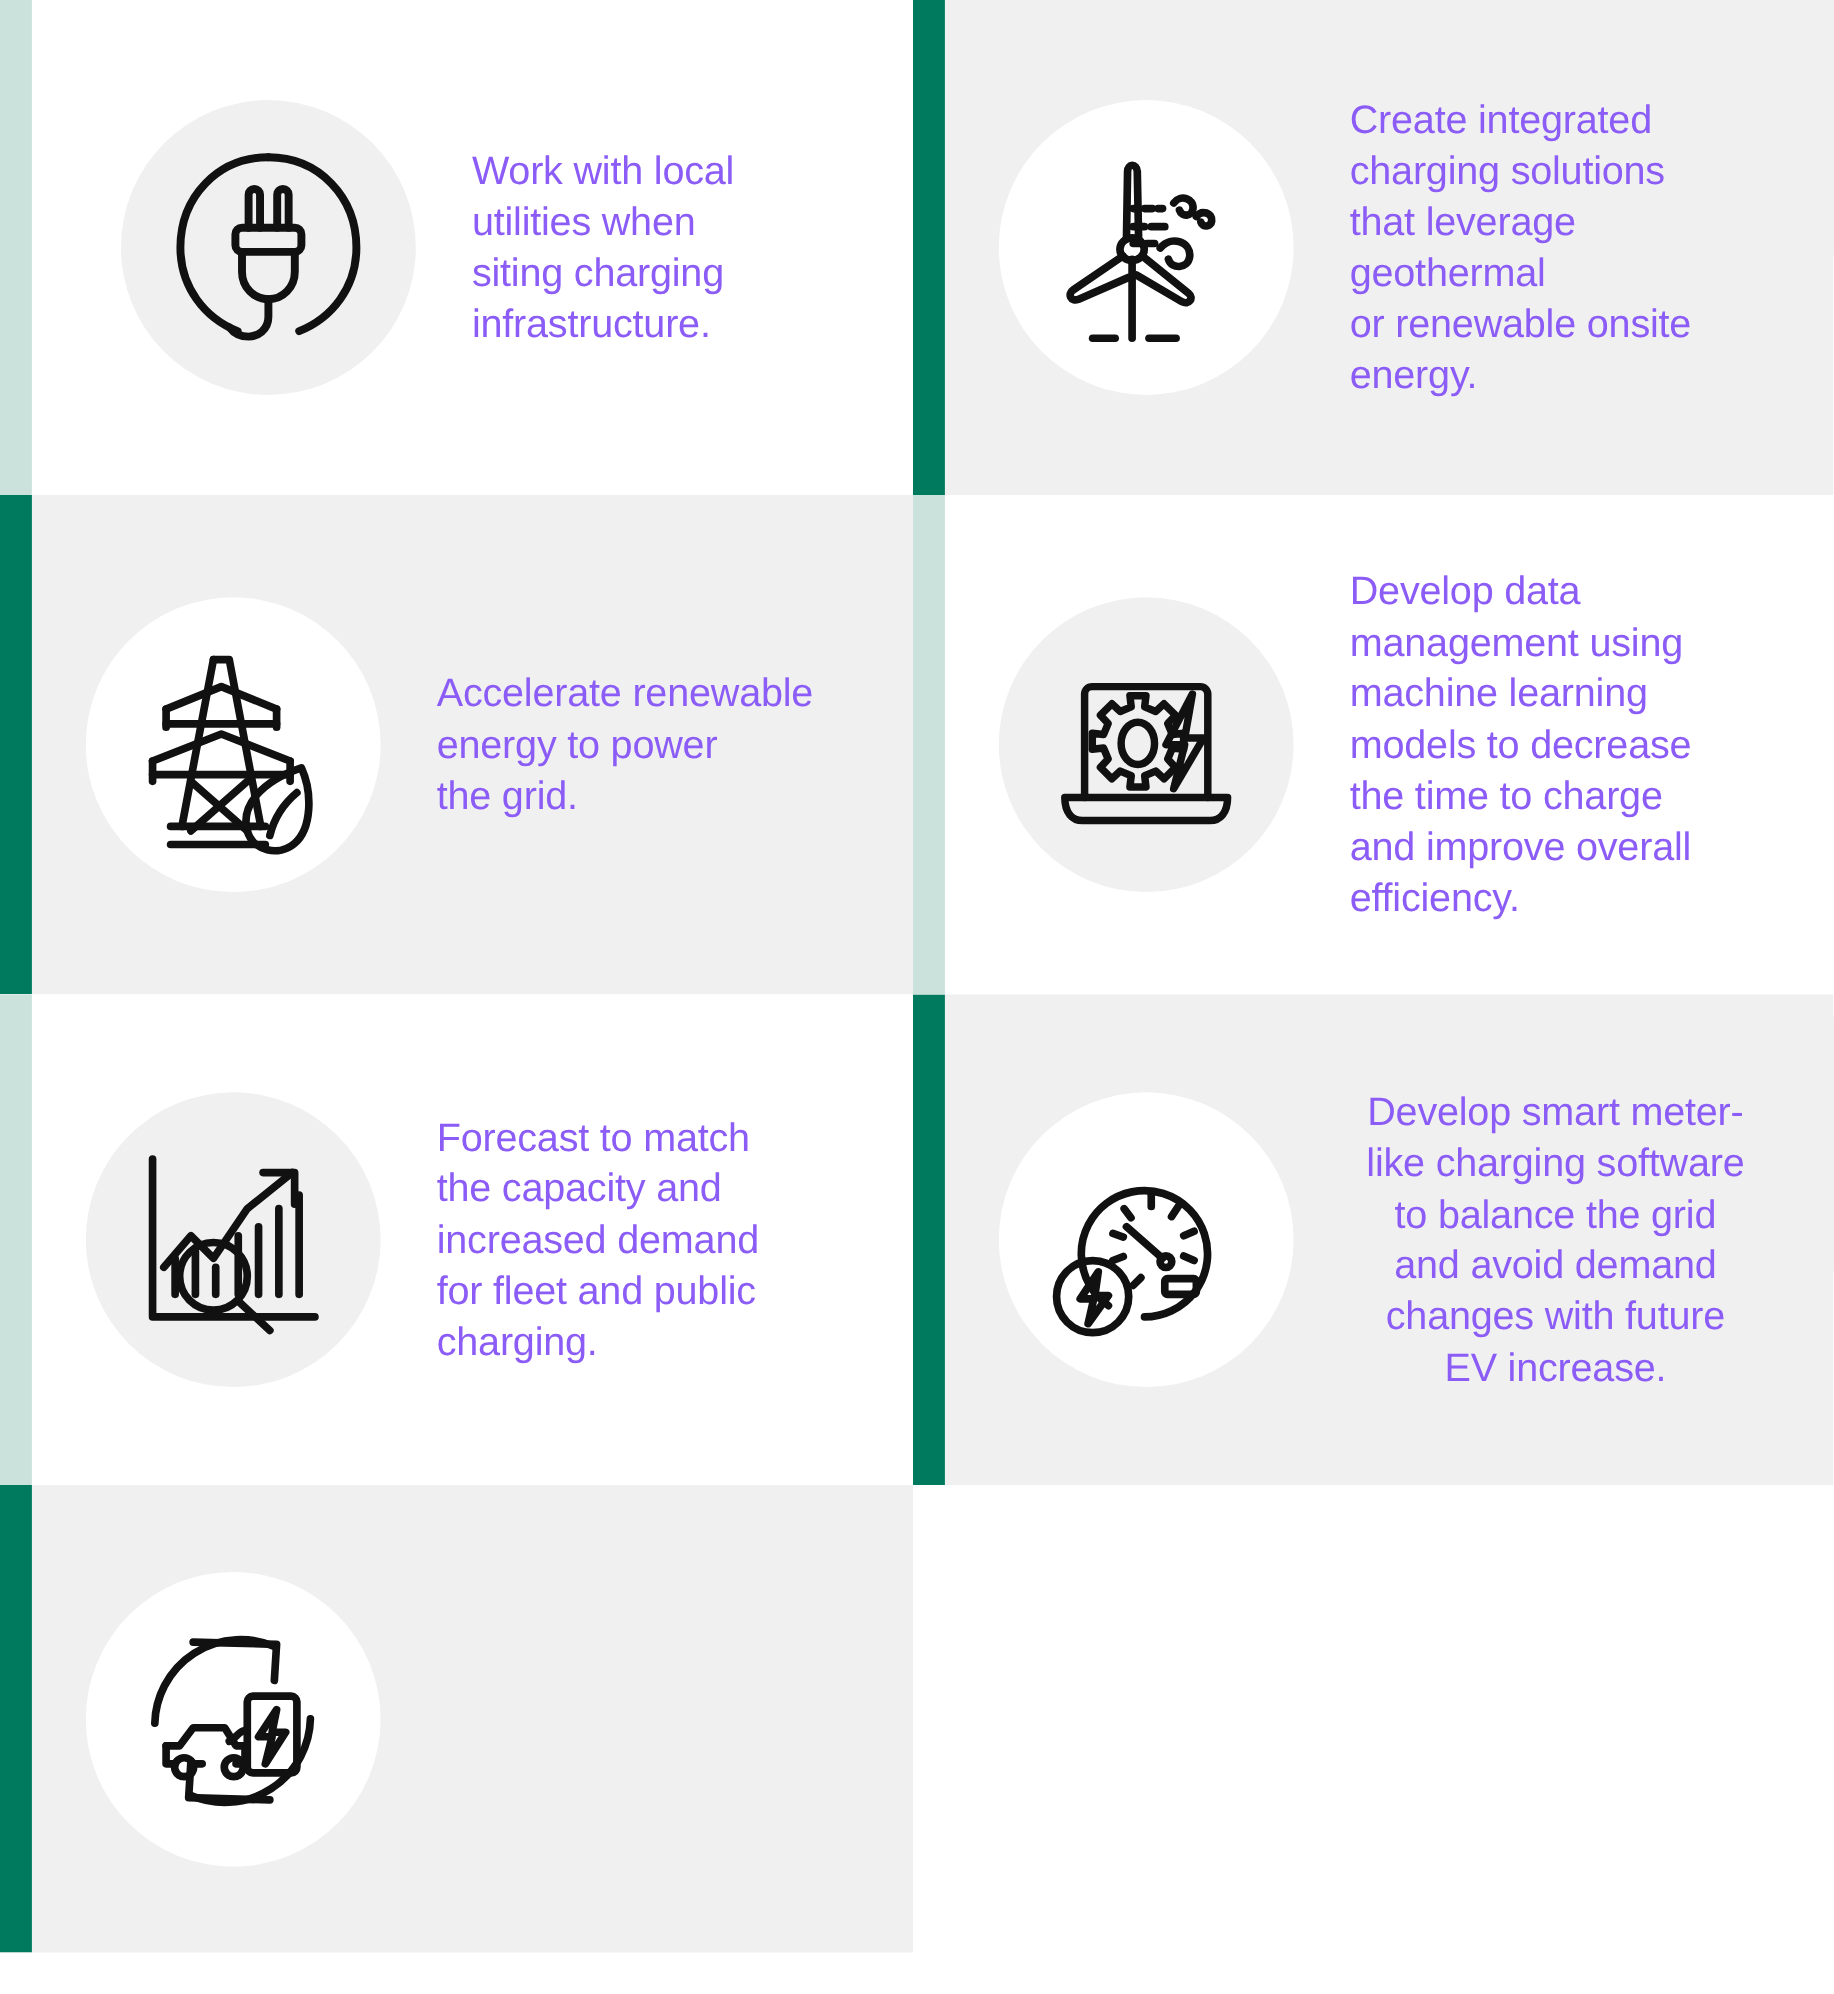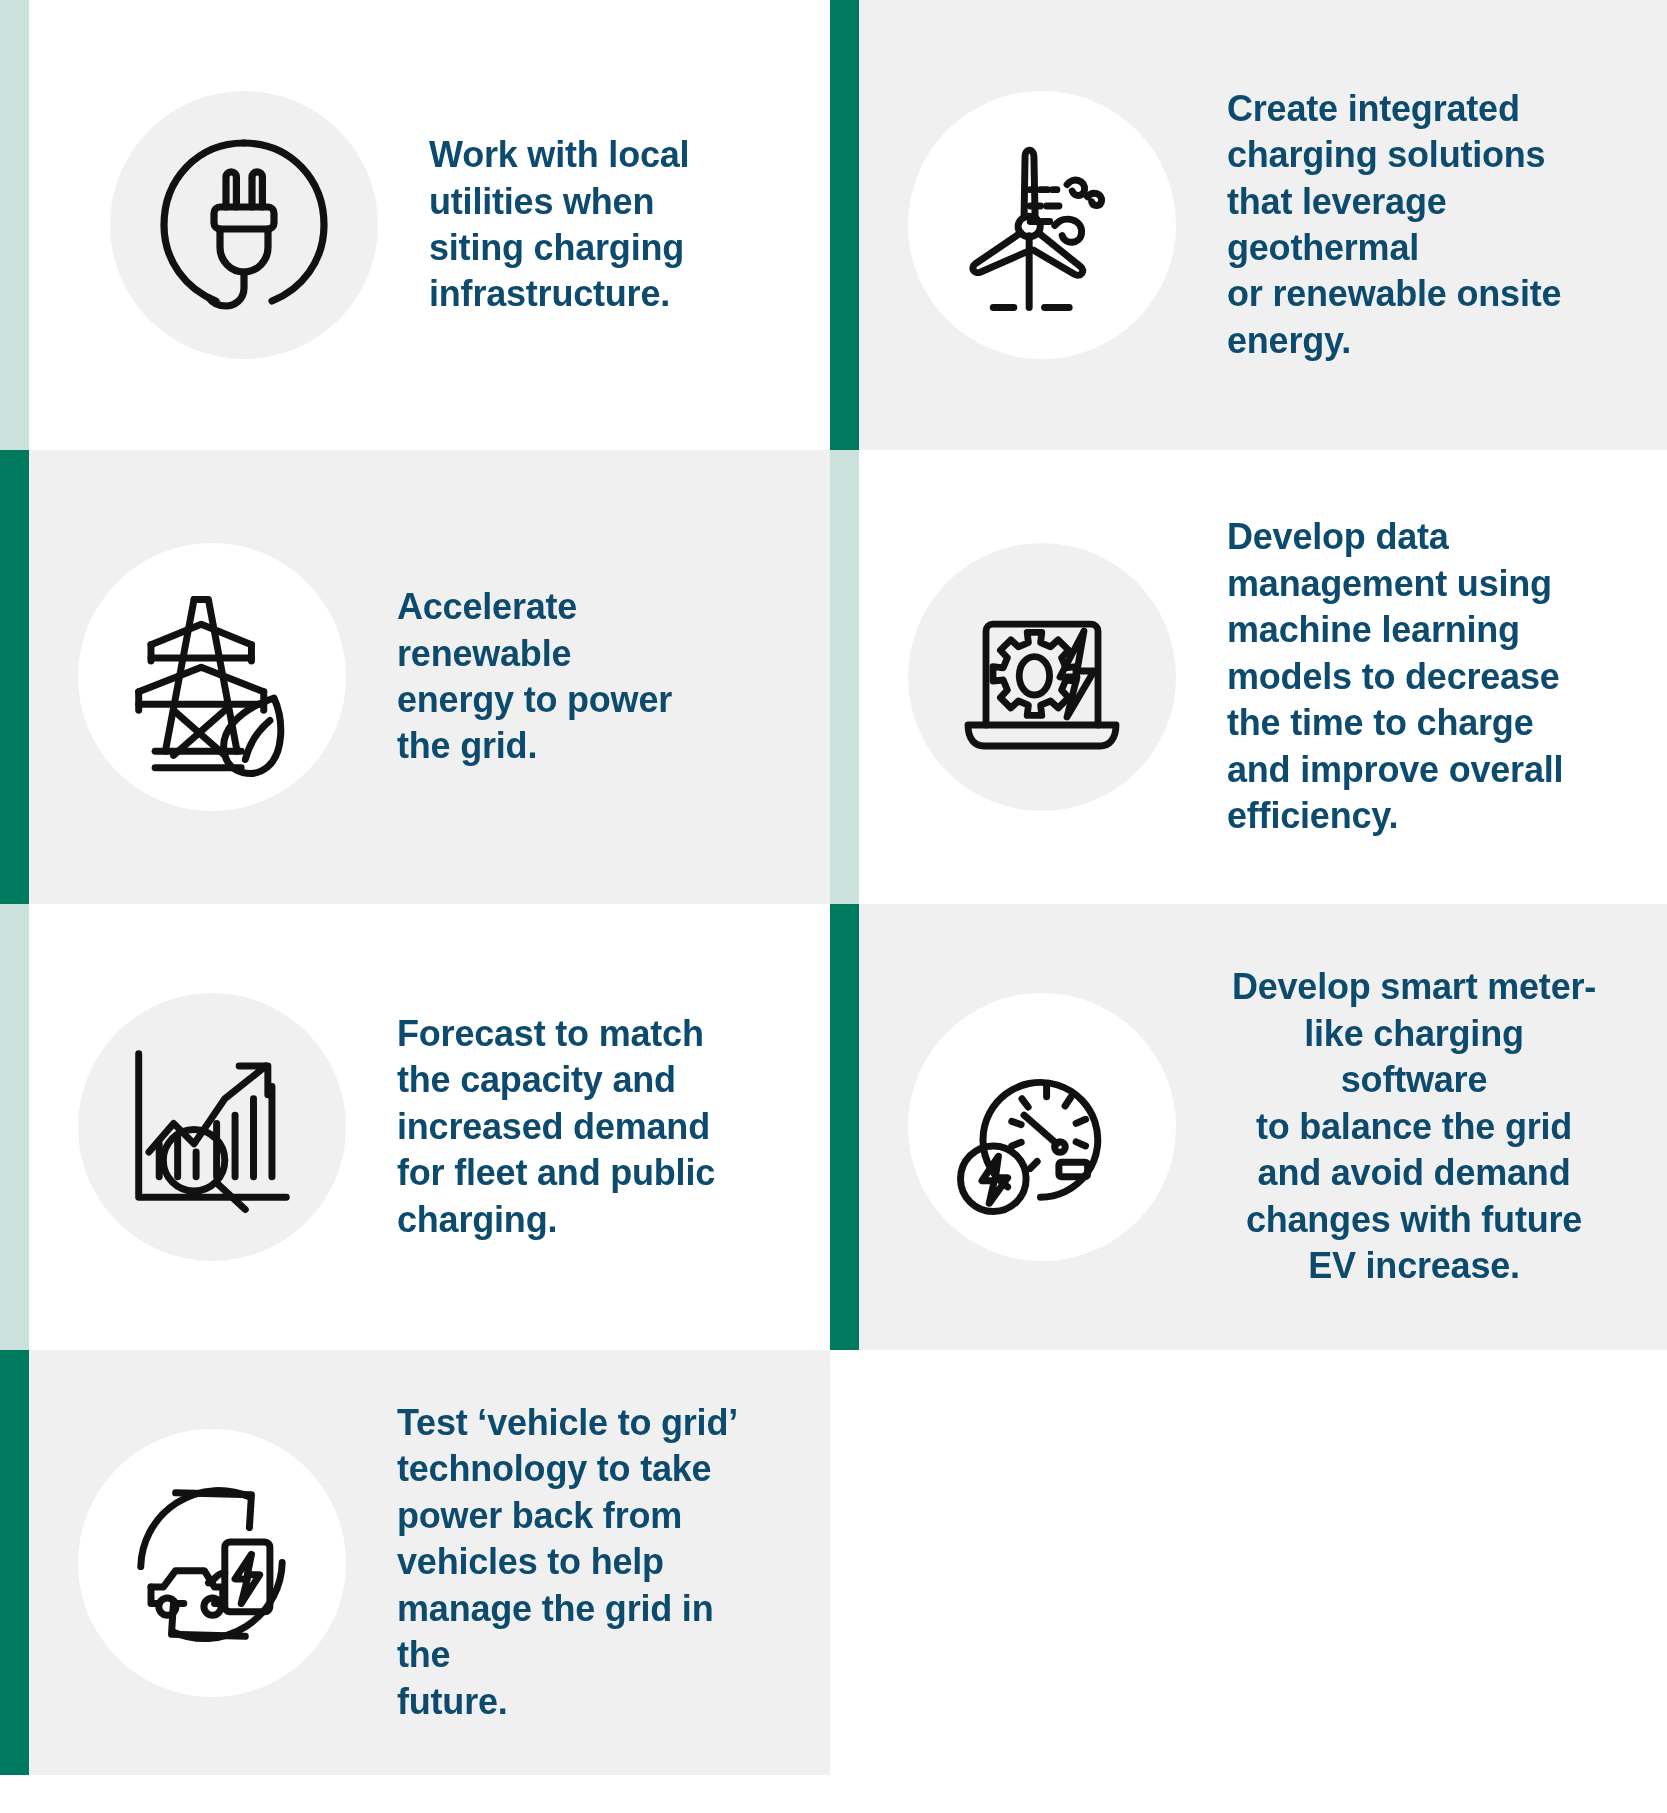--- a/index.html
+++ b/index.html
@@ -62,22 +62,22 @@
   .puck.on-gray  { background:#ffffff; }
   .puck svg { display:block; }
 
   
   .caption {
     flex:1 1 auto;
     margin-left:50px;
     padding-right:26px;
     font-size:36px;
     line-height:1.29;
-    font-weight:700;
-    color:#0c4a6e;
+    font-weight:400;
+    color:#8b5cf6;
     letter-spacing:-0.2px;
     white-space:pre-line;
   }
   .caption.narrow { max-width:385px; }
   .caption.wide   { max-width:400px; }
 </style>
 </head>
 <body>
 
 <div class="board">
@@ -300,24 +300,18 @@
             <circle cx="28" cy="71.5" r="4.2"></circle>
             <circle cx="50" cy="71.5" r="4.2"></circle>
 
             <rect x="56" y="40" width="22" height="34" rx="2.5"></rect>
             <path d="M69 46 L61 58 h6 L64 70 L73 56 h-6 Z"></path>
 
             <path d="M56 55 c-4 0-5 4-8 5"></path>
           </svg>
         </div>
       </div>
-      <div class="caption narrow">Test ‘vehicle to grid’
-technology to take
-power back from
-vehicles to help
-manage the grid in the
-future.</div>
     </div>
   </div>
 
   <div class="cell bg-white" style="left:830px; top:1350px; width:837px; height:463px;"></div>
 
 </div>
 
 </body></html>

